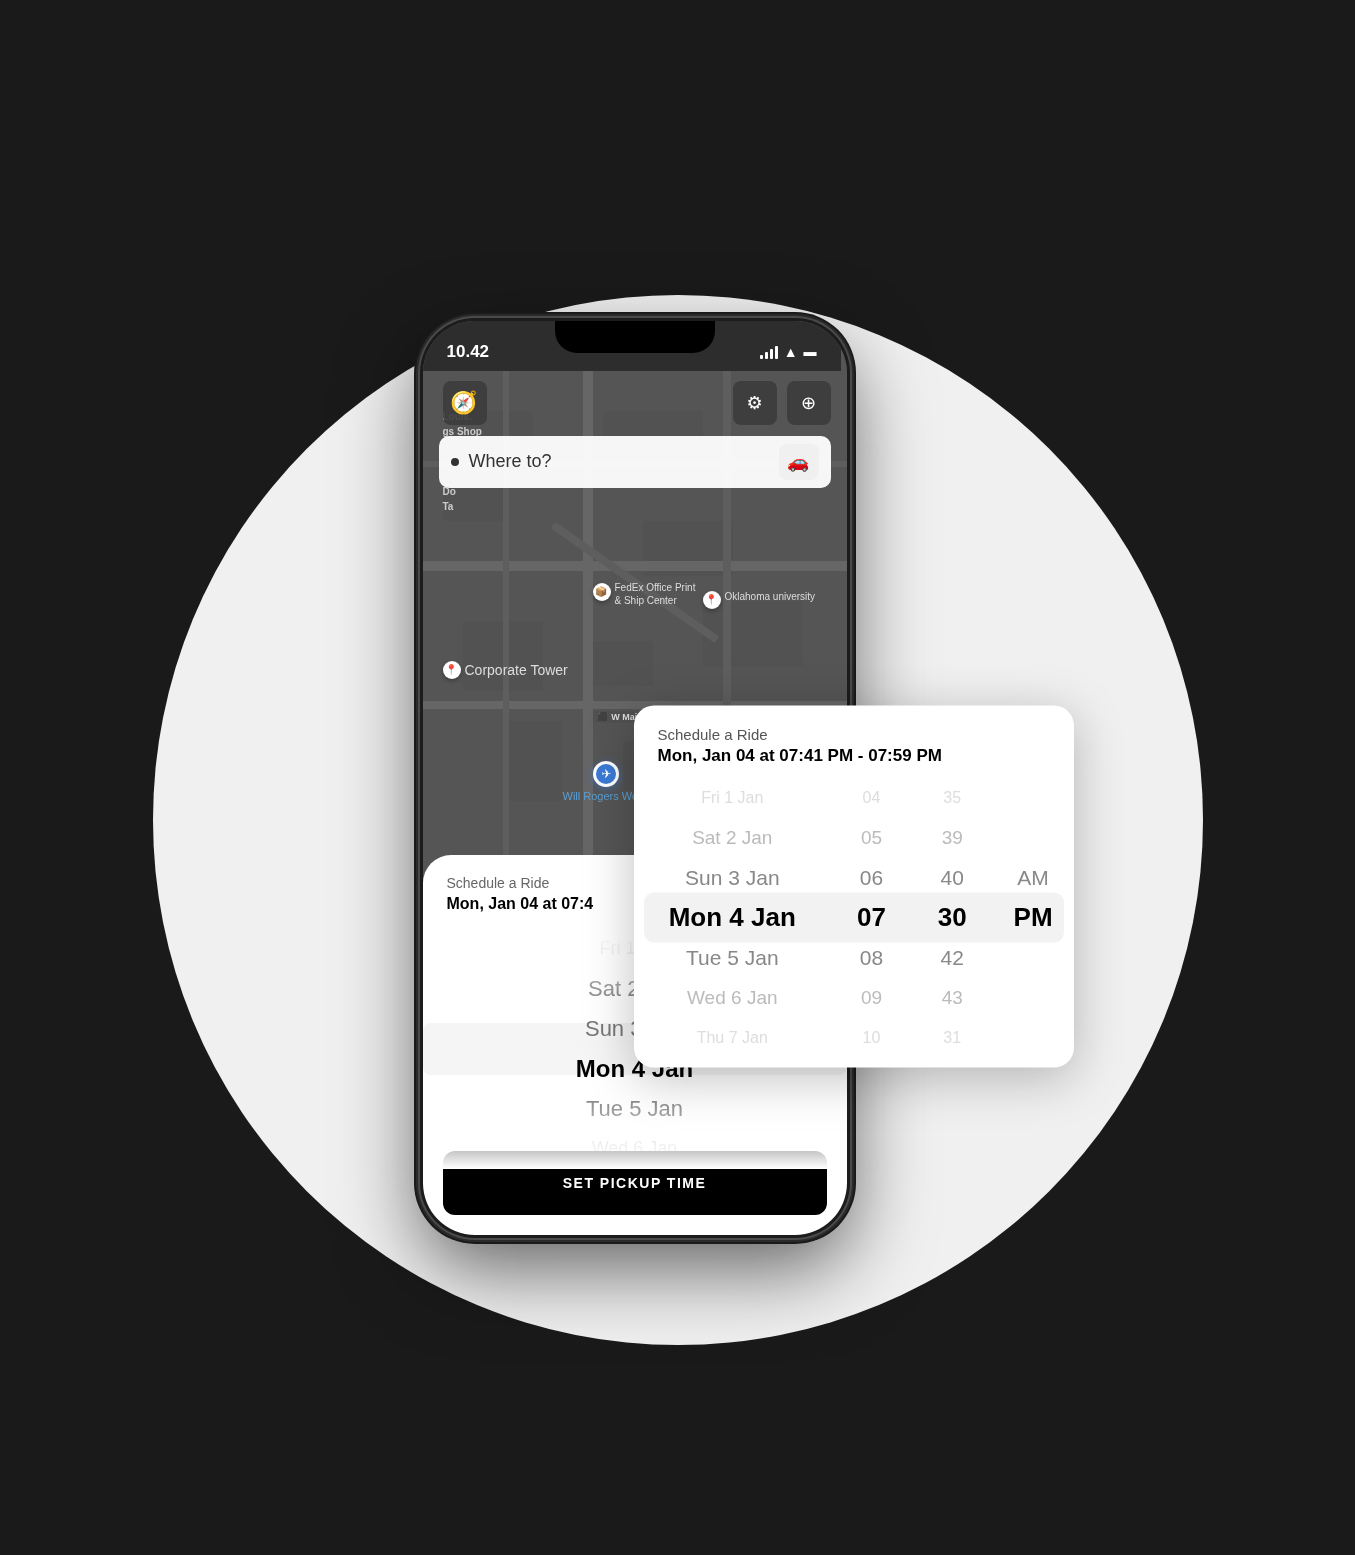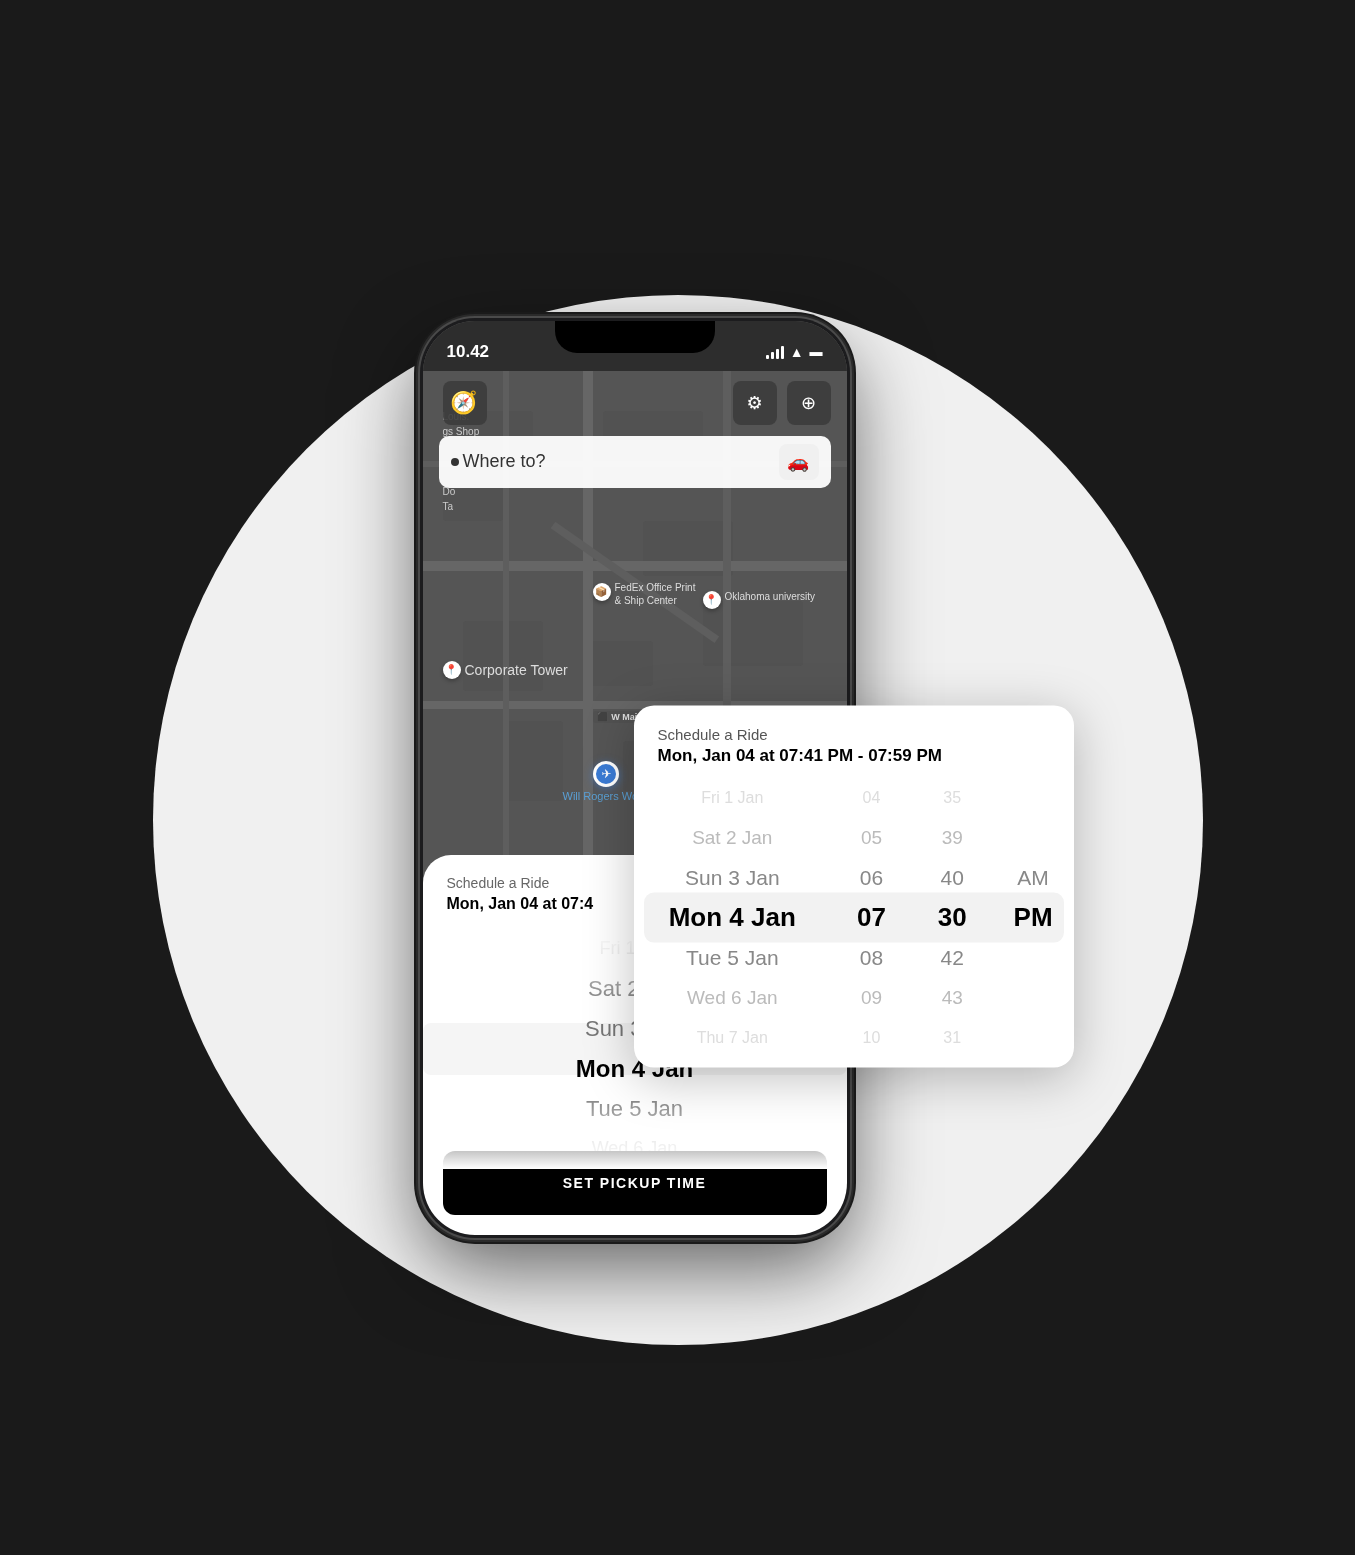--- a/index.html
+++ b/index.html
@@ -63,21 +63,21 @@
       border-radius: 52px;
       background: #000;
       overflow: hidden;
     }
 
     
     .status-bar {
       position: absolute;
       top: 0;
       left: 0;
-      right: 0;
+      right: 6px;
       height: 50px;
       background: #2d2d2d;
       display: flex;
       align-items: center;
       justify-content: space-between;
       padding: 12px 24px 0 24px;
       z-index: 10;
     }
 
     .status-time {
@@ -133,21 +133,21 @@
       position: absolute;
       top: 0; left: 0; right: 0; bottom: 0;
       background: #555;
     }
 
     
     .map-label {
       position: absolute;
       color: #ccc;
       font-size: 11px;
-      font-weight: 400;
+      font-weight: 700;
       white-space: nowrap;
     }
 
     
     .map-control-btn {
       position: absolute;
       width: 44px;
       height: 44px;
       background: rgba(60,60,60,0.9);
       border-radius: 8px;
@@ -178,21 +178,21 @@
       position: absolute;
       top: 115px;
       left: 16px;
       right: 16px;
       height: 52px;
       background: rgba(255,255,255,0.95);
       border-radius: 10px;
       display: flex;
       align-items: center;
       padding: 0 12px;
-      gap: 4px;
+      gap: 10px;
       z-index: 5;
     }
 
     .search-dot {
       width: 8px;
       height: 8px;
       background: #333;
       border-radius: 50%;
       flex-shrink: 0;
     }

